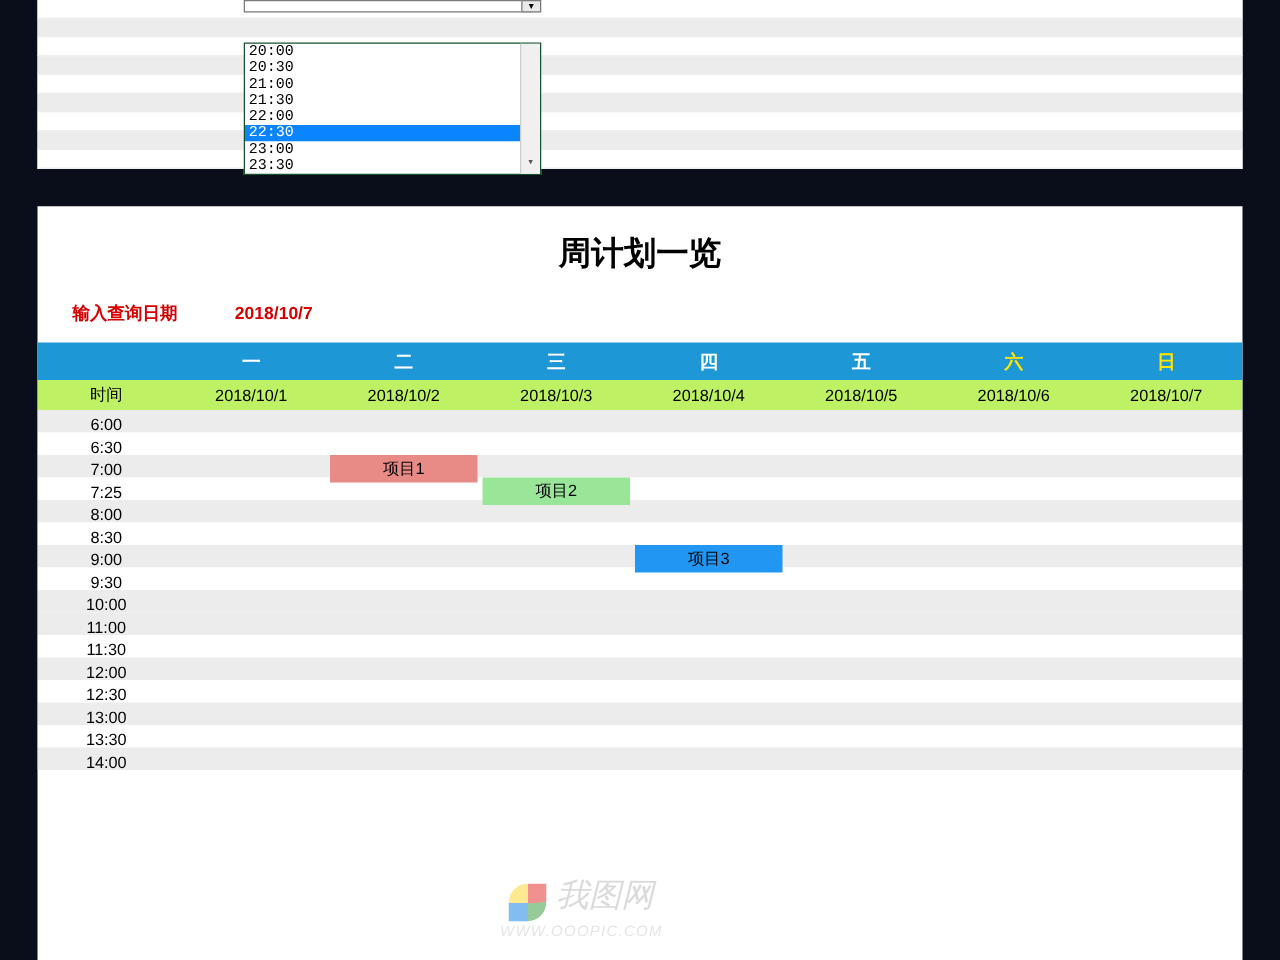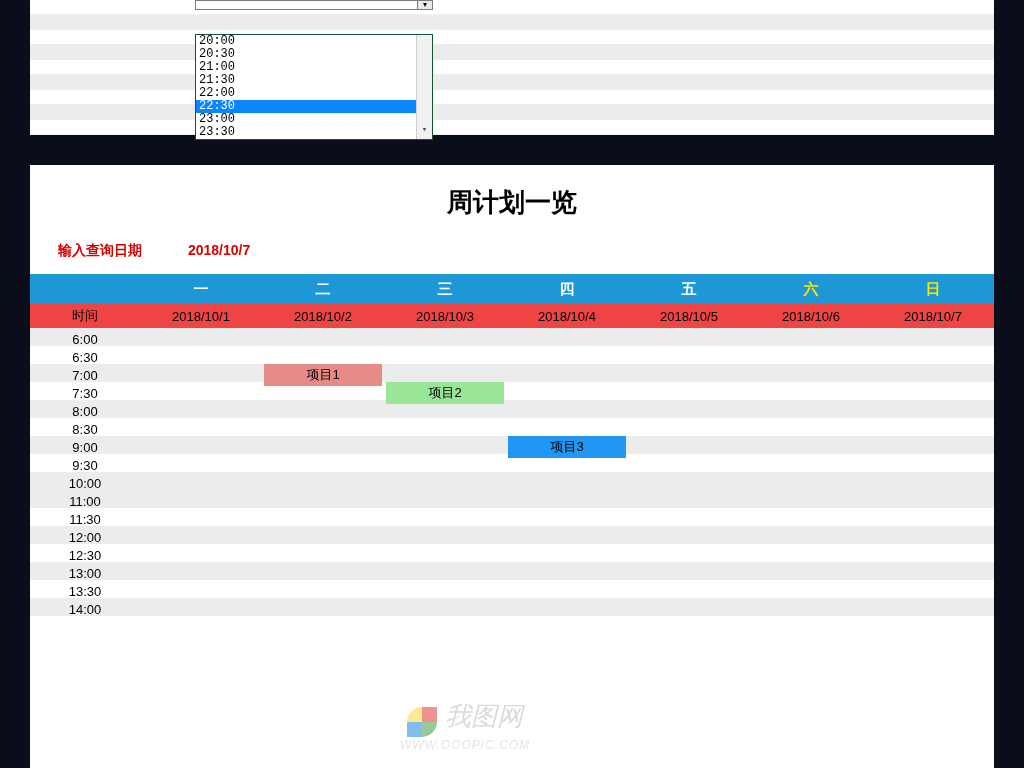--- a/index.html
+++ b/index.html
@@ -124,21 +124,21 @@
     font-weight: bold;
     font-size: 15px;
   }
   .week-header .weekend { color: #ffe600; }
 
   .date-row {
     display: grid;
     grid-template-columns: 110px repeat(7, 1fr);
     height: 24px;
     align-items: center;
-    background: #ef4444;
+    background: #bef264;
   }
   .date-row div { text-align: center; font-size: 13px; color: #000; }
 
   .sched-row {
     display: grid;
     grid-template-columns: 110px repeat(7, 1fr);
     height: 18px;
     align-items: center;
   }
   .sched-row.alt { background: #ececec; }
@@ -268,21 +268,21 @@
         <div class="time">7:00</div>
         <div class="cell"></div>
         <div class="cell proj1">项目1</div>
         <div class="cell"></div>
         <div class="cell"></div>
         <div class="cell"></div>
         <div class="cell"></div>
         <div class="cell"></div>
       </div>
       <div class="sched-row white">
-        <div class="time">7:30</div>
+        <div class="time">7:25</div>
         <div class="cell"></div>
         <div class="cell"></div>
         <div class="cell proj2">项目2</div>
         <div class="cell"></div>
         <div class="cell"></div>
         <div class="cell"></div>
         <div class="cell"></div>
       </div>
       <div class="sched-row alt">
         <div class="time">8:00</div>

